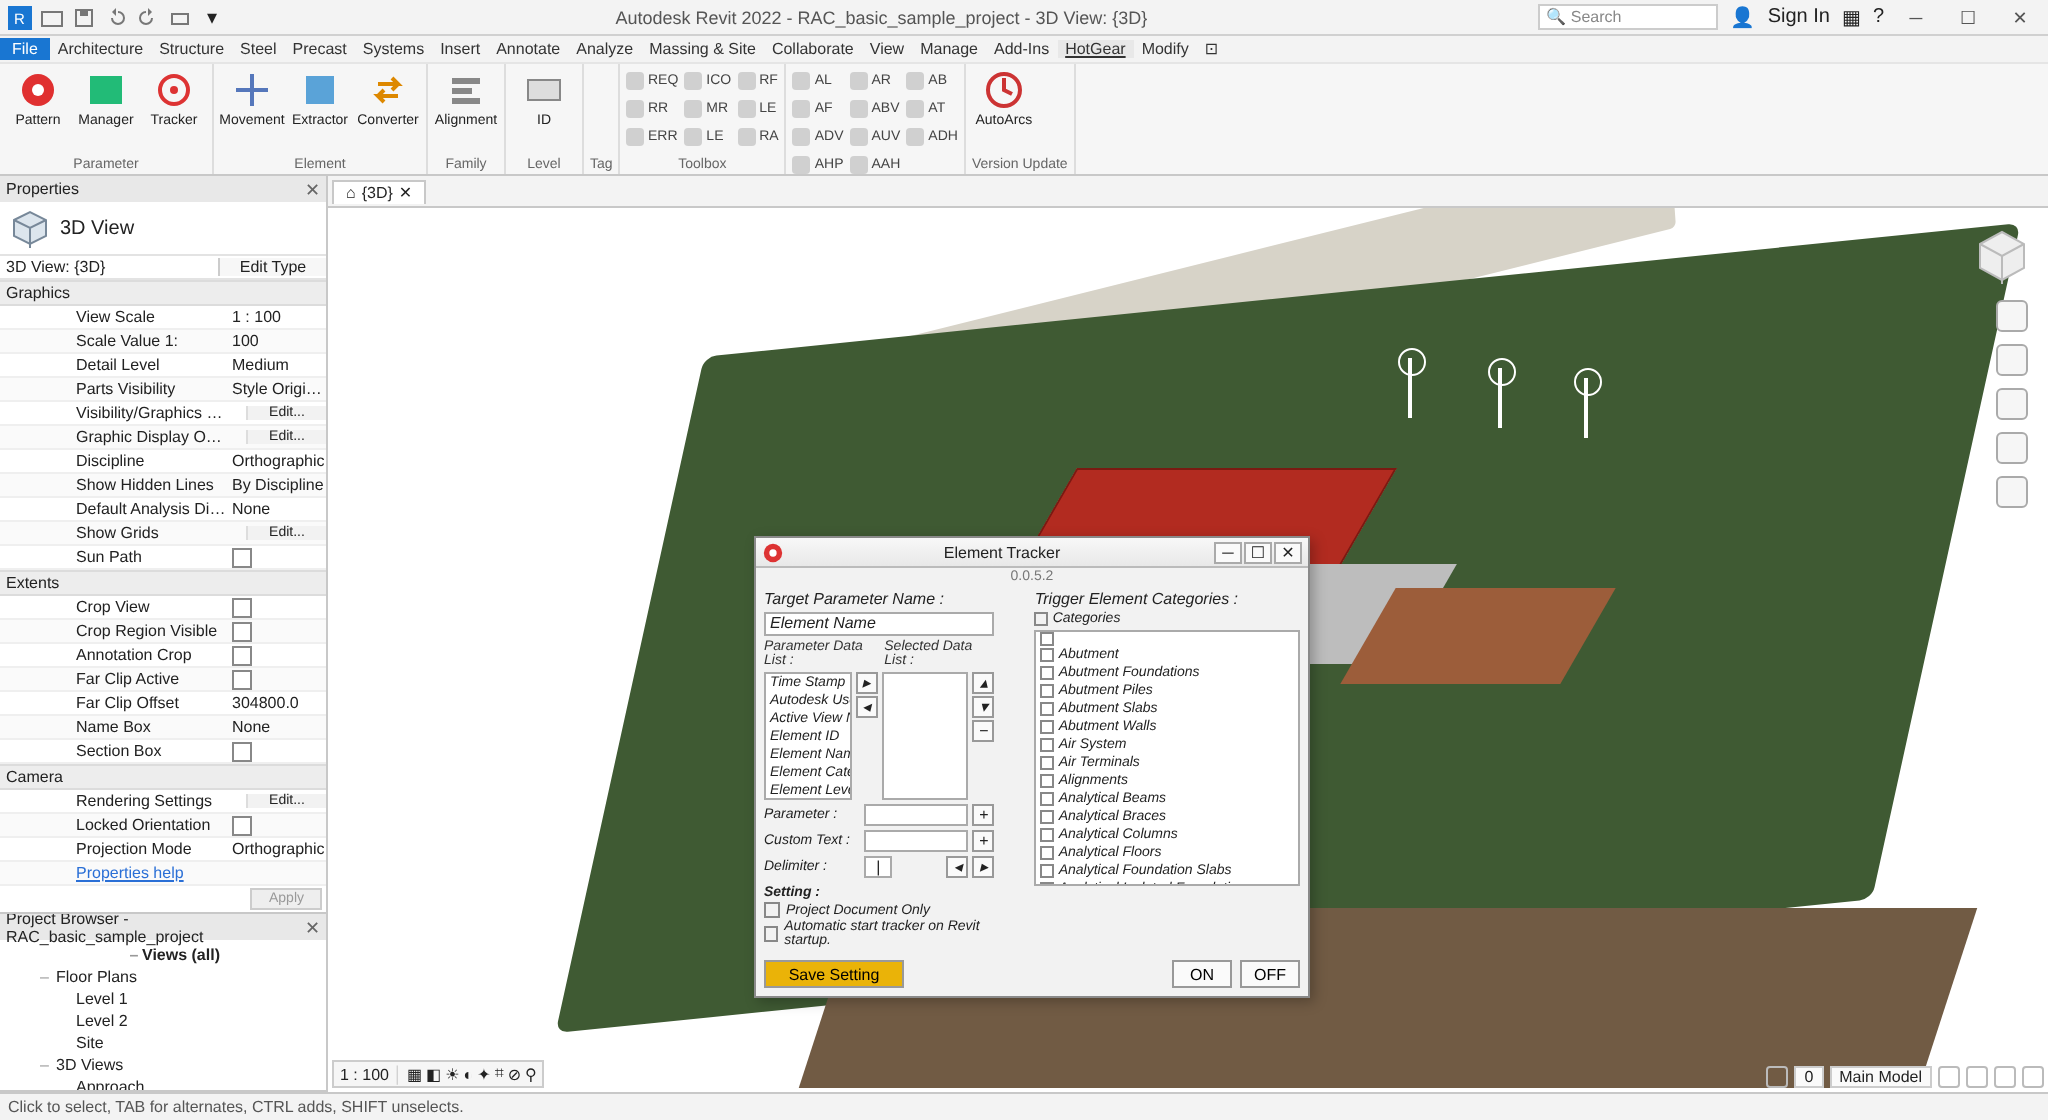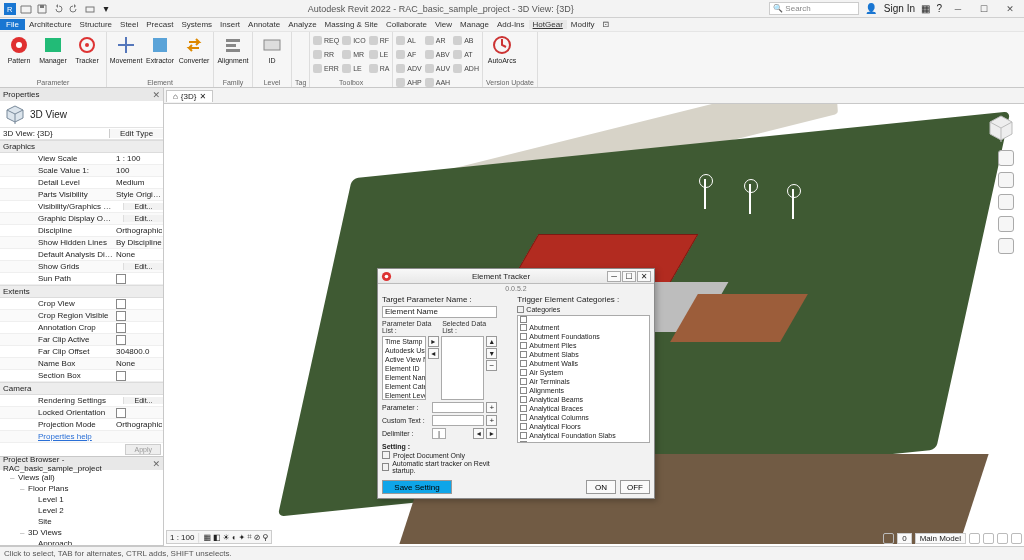--- a/index.html
+++ b/index.html
@@ -56,21 +56,21 @@
   .prop-row.link .k { color: #2a6fd6; text-decoration: underline; }
   .apply-row { display: flex; justify-content: flex-end; padding: 1px 2px; }
   .apply-row .btn { font-size: 7px; padding: 1px 8px; background: #eee; border: 1px solid #ccc; color: #999; }
 
   
   .tree { font-size: 8px; padding: 2px 0 2px 2px; line-height: 11px; overflow: hidden; }
   .tree .nd { white-space: nowrap; }
   .tree .i1 { padding-left: 8px; }
   .tree .i2 { padding-left: 18px; }
   .tree .i3 { padding-left: 28px; }
-  .tree .bold { font-weight: 400; }
+  .tree .bold { font-weight: 700; text-align: center; }
   .tree .toggle { color: #999; display: inline-block; width: 8px; }
 
   
   .view-area { flex: 1; display: flex; flex-direction: column; background: #fff; position: relative; }
   .view-tabs { height: 16px; background: #f3f3f3; display: flex; align-items: center; border-bottom: 1px solid #c8c8c8; padding-left: 2px; gap: 2px; }
   .view-tab { display: flex; align-items: center; gap: 3px; background: #fff; border: 1px solid #c8c8c8; border-bottom: none; padding: 1px 6px; font-size: 8px; }
   .view-canvas { flex: 1; position: relative; overflow: hidden; background: #fff; }
 
   
   .scene { position: absolute; inset: 0; }
@@ -100,21 +100,21 @@
 
   
   .dialog { position: absolute; left: 213px; top: 164px; width: 278px; background: #f2f2f2; border: 1px solid #8a8a8a; box-shadow: 2px 2px 6px rgba(0,0,0,.25); }
   .dlg-title { height: 15px; background: linear-gradient(#f8f8f8,#e8e8e8); display: flex; align-items: center; padding: 0 3px; border-bottom: 1px solid #bbb; }
   .dlg-title .gear { width: 11px; height: 11px; margin-right: 3px; }
   .dlg-title .t { flex: 1; text-align: center; font-size: 8px; }
   .dlg-title .btns { display: flex; gap: 1px; }
   .dlg-title .wbtn { width: 14px; height: 11px; border: 1px solid #aaa; background: #fafafa; display: flex; align-items: center; justify-content: center; font-size: 8px; }
   .dlg-sub { font-size: 7px; text-align: center; padding: 1px 0; color: #777; }
   .dlg-status { margin: 2px 4px; height: 13px; background: #4cd31b; color: #000; font-size: 8px; text-align: center; line-height: 13px; border: 1px solid #2fa80c; }
-  .dlg-body { display: flex; gap: 20px; padding: 2px 4px 4px 4px; }
+  .dlg-body { display: flex; gap: 20px; padding: 2px 4px 4px 4px; font-style: italic; }
   .dlg-col { flex: 1; display: flex; flex-direction: column; gap: 2px; font-size: 8px; }
   .dlg-col.right { flex: 1.15; }
   .dlg-label { font-size: 8px; }
   .dlg-input { height: 12px; border: 1px solid #aaa; background: #fff; padding: 0 2px; font-size: 8px; }
   .dlg-smlabel { font-size: 7px; color: #333; }
   .dlg-listwrap { display: flex; gap: 2px; }
   .dlg-list { flex: 1; height: 64px; border: 1px solid #aaa; background: #fff; overflow-y: auto; font-size: 7px; }
   .dlg-list .it { padding: 0 2px; line-height: 9px; white-space: nowrap; }
   .colbtns { display: flex; flex-direction: column; gap: 1px; }
   .colbtns .b { width: 11px; height: 11px; border: 1px solid #999; background: #fafafa; font-size: 8px; display: flex; align-items: center; justify-content: center; }
@@ -122,21 +122,21 @@
   .kv-row .lbl { flex: 0 0 48px; font-size: 7px; }
   .kv-row .fld { flex: 1; height: 11px; border: 1px solid #aaa; background: #fff; }
   .kv-row .b { width: 11px; height: 11px; border: 1px solid #999; background: #fafafa; font-size: 8px; display: flex; align-items: center; justify-content: center; }
   .dlg-cat-list { height: 128px; border: 1px solid #aaa; background: #fff; overflow-y: auto; font-size: 7px; }
   .dlg-cat-list .it { display: flex; align-items: center; gap: 2px; padding: 0 2px; line-height: 9px; white-space: nowrap; }
   .dlg-cat-list .cb { width: 7px; height: 7px; border: 1px solid #888; flex: none; }
   .settings { display: flex; flex-direction: column; gap: 1px; font-size: 7px; padding-top: 2px; }
   .settings .row { display: flex; align-items: center; gap: 3px; }
   .settings .cb { width: 8px; height: 8px; border: 1px solid #888; }
   .dlg-bottom { display: flex; justify-content: flex-end; gap: 4px; padding: 2px 4px 4px 4px; }
-  .dlg-bottom .save { width: 70px; font-size: 8px; height: 14px; border: 1px solid #999; background: #0ea5e9; margin-right: auto; }
+  .dlg-bottom .save { width: 70px; font-size: 8px; height: 14px; border: 1px solid #999; background: #eab308; margin-right: auto; }
   .dlg-bottom .onoff { width: 30px; height: 14px; font-size: 8px; border: 1px solid #999; background: #fafafa; }
 
   svg { display: block; }
 </style>
 </head>
 <body>
 
 <div class="titlebar">
   <div class="left">
     <span class="icon">

